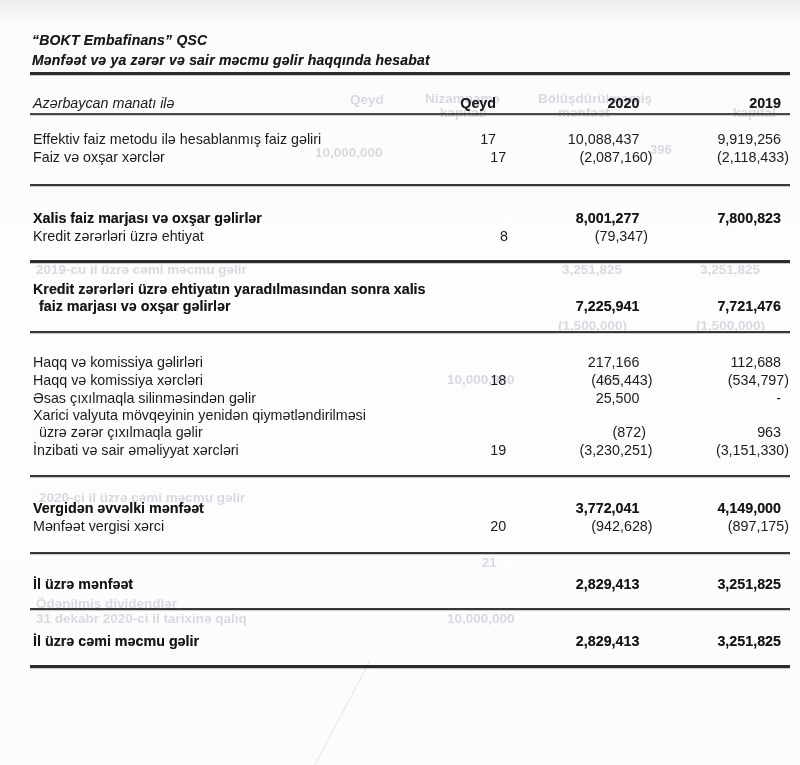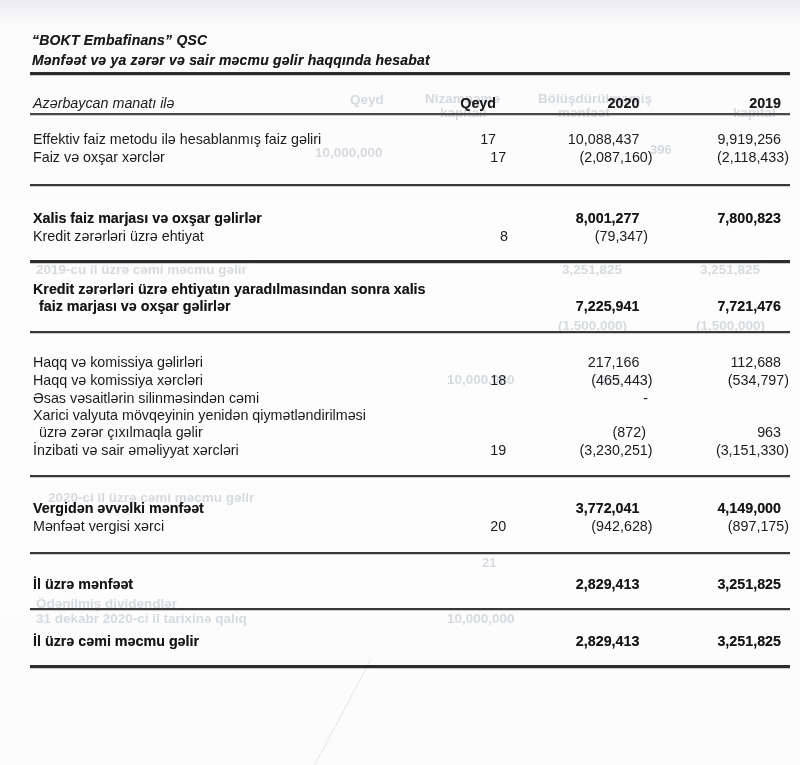--- a/index.html
+++ b/index.html
@@ -72,21 +72,21 @@
   <div class="ghost" style="left:733px;top:105px;">kapital</div>
   <div class="ghost" style="left:315px;top:145px;">10,000,000</div>
   <div class="ghost small" style="left:650px;top:142px;">396</div>
   <div class="ghost" style="left:36px;top:262px;">2019-cu il üzrə cəmi məcmu gəlir</div>
   <div class="ghost" style="left:562px;top:262px;">3,251,825</div>
   <div class="ghost" style="left:700px;top:262px;">3,251,825</div>
   <div class="ghost" style="left:558px;top:318px;">(1,500,000)</div>
   <div class="ghost" style="left:696px;top:318px;">(1,500,000)</div>
   <div class="ghost" style="left:447px;top:372px;">10,000,000</div>
   <div class="ghost small" style="left:600px;top:373px;">221</div>
-  <div class="ghost" style="left:48px;top:490px;">2020-ci il üzrə cəmi məcmu gəlir</div>
+  <div class="ghost" style="left:39px;top:490px;">2020-ci il üzrə cəmi məcmu gəlir</div>
   <div class="ghost" style="left:36px;top:554px;margin-top:42px;">Ödənilmiş dividendlər</div>
   <div class="ghost small" style="left:482px;top:555px;">21</div>
   <div class="ghost" style="left:36px;top:611px;">31 dekabr 2020-ci il tarixinə qalıq</div>
   <div class="ghost" style="left:447px;top:611px;">10,000,000</div>
   <div class="crease"></div>
 
   <div class="content">
     <div class="title1">“BOKT Embafinans” QSC</div>
     <div class="title2">Mənfəət və ya zərər və sair məcmu gəlir haqqında hesabat</div>
     <div class="rule thick mtA"></div>
@@ -143,22 +143,23 @@
       <div class="num y20">217,166</div>
       <div class="num y19">112,688</div>
     </div>
     <div class="row">
       <div class="lbl">Haqq və komissiya xərcləri</div>
       <div class="note">18</div>
       <div class="num y20 paren">(465,443)</div>
       <div class="num y19 paren">(534,797)</div>
     </div>
     <div class="row">
-      <div class="lbl">Əsas vəsaitlərin silinməsindən cəmi</div>
-      <div class="note"></div>
+      <div class="lbl">Əsas çıxılmaqla silinməsindən gəlir</div>
+      <div class="note"></div>
+      <div class="num y20">25,500</div>
       <div class="num y19">-</div>
     </div>
     <div class="row two">
       <div class="lbl">
         <span class="l1">Xarici valyuta mövqeyinin yenidən qiymətləndirilməsi</span>
         <span class="l2">üzrə zərər çıxılmaqla gəlir</span>
       </div>
       <div class="note"></div>
       <div class="num y20 paren">(872)</div>
       <div class="num y19">963</div>

